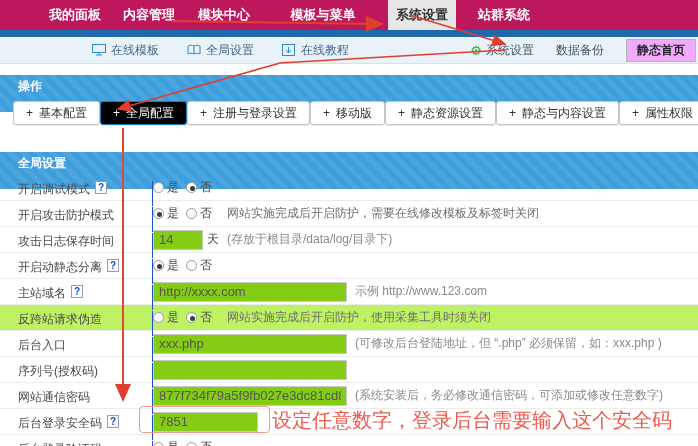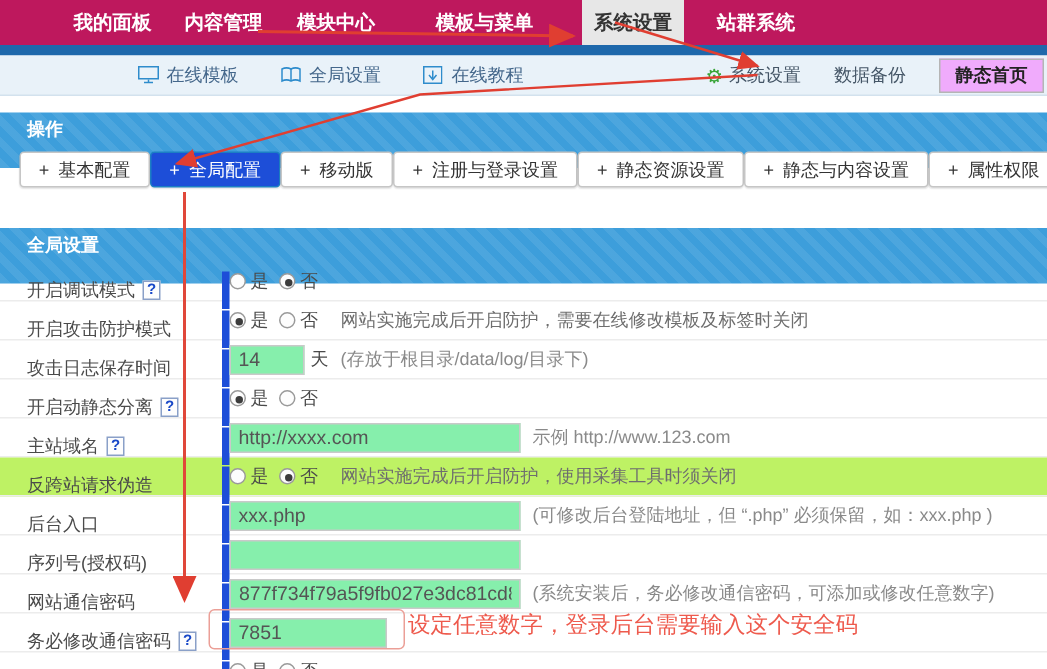--- a/index.html
+++ b/index.html
@@ -40,46 +40,46 @@
                 background-image:repeating-linear-gradient(45deg, rgba(255,255,255,.08) 0 5px, rgba(0,0,0,0) 5px 10px); }
   #ops-header { top:75px; }
   #settings-header { top:152px; }
   
   .btn-row { position:absolute; top:101px; left:16px; width:698px; padding:0 8px;
              display:flex; justify-content:flex-end; }
   .abtn { height:24px; line-height:22px; background:#fff; border:1px solid #c6c6c6; border-radius:3px;
           font-size:12px; color:#333; padding:0 12px; white-space:nowrap; cursor:pointer;
           box-shadow:0 1px 1px rgba(0,0,0,0.10); }
   .abtn .plus { margin-right:6px; }
-  .abtn.active { background:#1d4ed8; border-color:#1b7fc4; color:#fff; }
+  .abtn.active { background:#000000; border-color:#1b7fc4; color:#fff; }
   
   .table { position:absolute; top:175px; left:0; width:698px; font-size:12px; color:#4a4a4a; }
   .frow { display:flex; height:26px; border-bottom:1px solid #ececec; align-items:center; }
   .frow.hl { background:#bef264; }
-  .lcell { flex:0 0 153px; padding-left:18px; display:flex; align-items:center; gap:5px;
-           border-right:5px solid #1d4ed8; height:100%;margin-top:11px; }
+  .lcell { flex:0 0 153px; padding-left:18px; display:flex; gap:5px;
+           border-right:1px solid #1d4ed8; height:100%;margin-top:11px; }
   .vcell { flex:1; display:flex; align-items:center; color:#4a4a4a; }
   .note { color:#8a8a8a; margin-left:8px; white-space:nowrap; overflow:hidden; }
   .suffix { margin-left:4px; }
   .help { width:12px; height:13px; line-height:11px; text-align:center; border:1px solid #8aa0c8;
           color:#1a49c8; font-weight:bold; font-size:10px; background:#fdfdfd; display:inline-block; cursor:pointer; }
   input.txt { height:20px; border:1px solid #c9c9c9; padding:0 5px; font-size:13px; color:#555;
-              width:194px; font-family:inherit; background:#86efac; }
+              width:194px; font-family:inherit; background:#84cc16; }
   input.w-small { width:50px; }
   input.w-sec { width:105px; }
   .radio { display:inline-flex; align-items:center; gap:3px; margin-right:7px; cursor:pointer; }
   .rb { width:11px; height:11px; border-radius:50%; border:1px solid #9a9a9a; background:#fdfdfd;
         display:inline-block; position:relative; }
   .rb.on::after { content:""; position:absolute; left:3px; top:3px; width:5px; height:5px;
                   border-radius:50%; background:#3c3c3c; }
   
   .overlay { position:absolute; top:0; left:0; width:698px; height:446px; pointer-events:none; z-index:50; }
   .sec-box { position:absolute; left:139px; top:406px; width:131px; height:27px;
              border:1px solid #eb9f97; border-radius:4px; z-index:40; pointer-events:none; }
-  .sec-tip { position:absolute; left:272px; top:407px; font-size:15px; color:#ee5a4d;
+  .sec-tip { position:absolute; left:272px; top:407px; font-size:20px; color:#ee5a4d;
              z-index:40; white-space:nowrap; }
 </style>
 </head>
 <body>
 
 <div class="nav">
   <div class="tab tab-0">我的面板</div>
   <div class="tab tab-1">内容管理</div>
   <div class="tab tab-2">模块中心</div>
   <div class="tab tab-3">模板与菜单</div>
@@ -127,22 +127,22 @@
       <span>数据备份</span>
     </div>
     <div class="static-home">静态首页</div>
   </div>
 </div>
 
 <div class="sec-header" id="ops-header">操作</div>
 <div class="btn-row">
   <button class="abtn"><span class="plus">+</span><span>基本配置</span></button>
   <button class="abtn active"><span class="plus">+</span><span>全局配置</span></button>
+  <button class="abtn"><span class="plus">+</span><span>注册与登录设置</span></button>
   <button class="abtn"><span class="plus">+</span><span>移动版</span></button>
-  <button class="abtn"><span class="plus">+</span><span>注册与登录设置</span></button>
   <button class="abtn"><span class="plus">+</span><span>静态资源设置</span></button>
   <button class="abtn"><span class="plus">+</span><span>静态与内容设置</span></button>
   <button class="abtn"><span class="plus">+</span><span>属性权限</span></button>
 
 </div>
 
 <div class="sec-header" id="settings-header">全局设置</div>
 <div class="table">
 
   <div class="frow">
@@ -259,21 +259,21 @@
         <span>网站通信密码</span>
       </div>
     <div class="vcell">
       <input class="txt" value="877f734f79a5f9fb027e3dc81cd8" style="">
       <span class="note">(系统安装后，务必修改通信密码，可添加或修改任意数字)</span>
     </div>
   </div>
 
   <div class="frow">
     <div class="lcell">
-        <span>务必修改通信密码</span>
+        <span>后台登录安全码</span>
         <span class="help">?</span>
       </div>
     <div class="vcell">
       <input class="txt w-sec" value="7851" style="">
     </div>
   </div>
 
   <div class="frow">
     <div class="lcell">
         <span>后台登录验证码</span>

